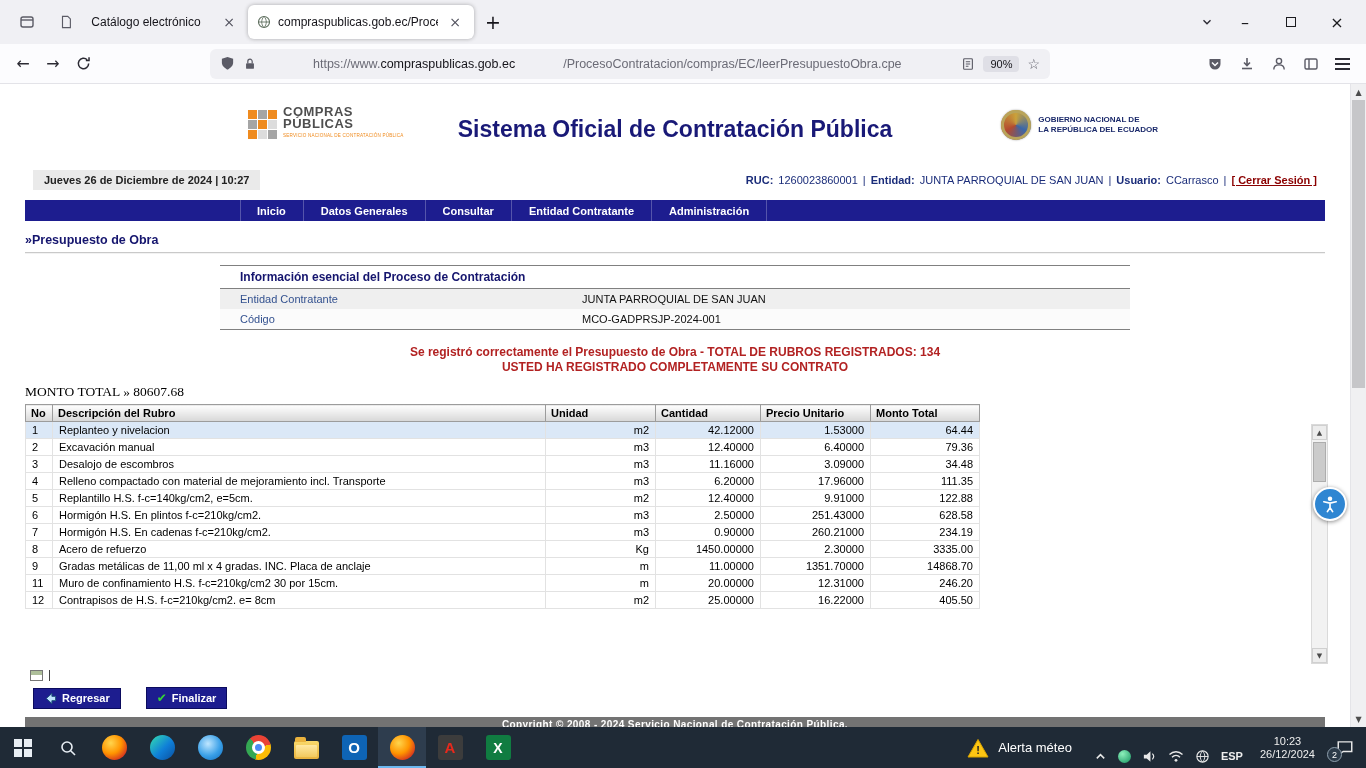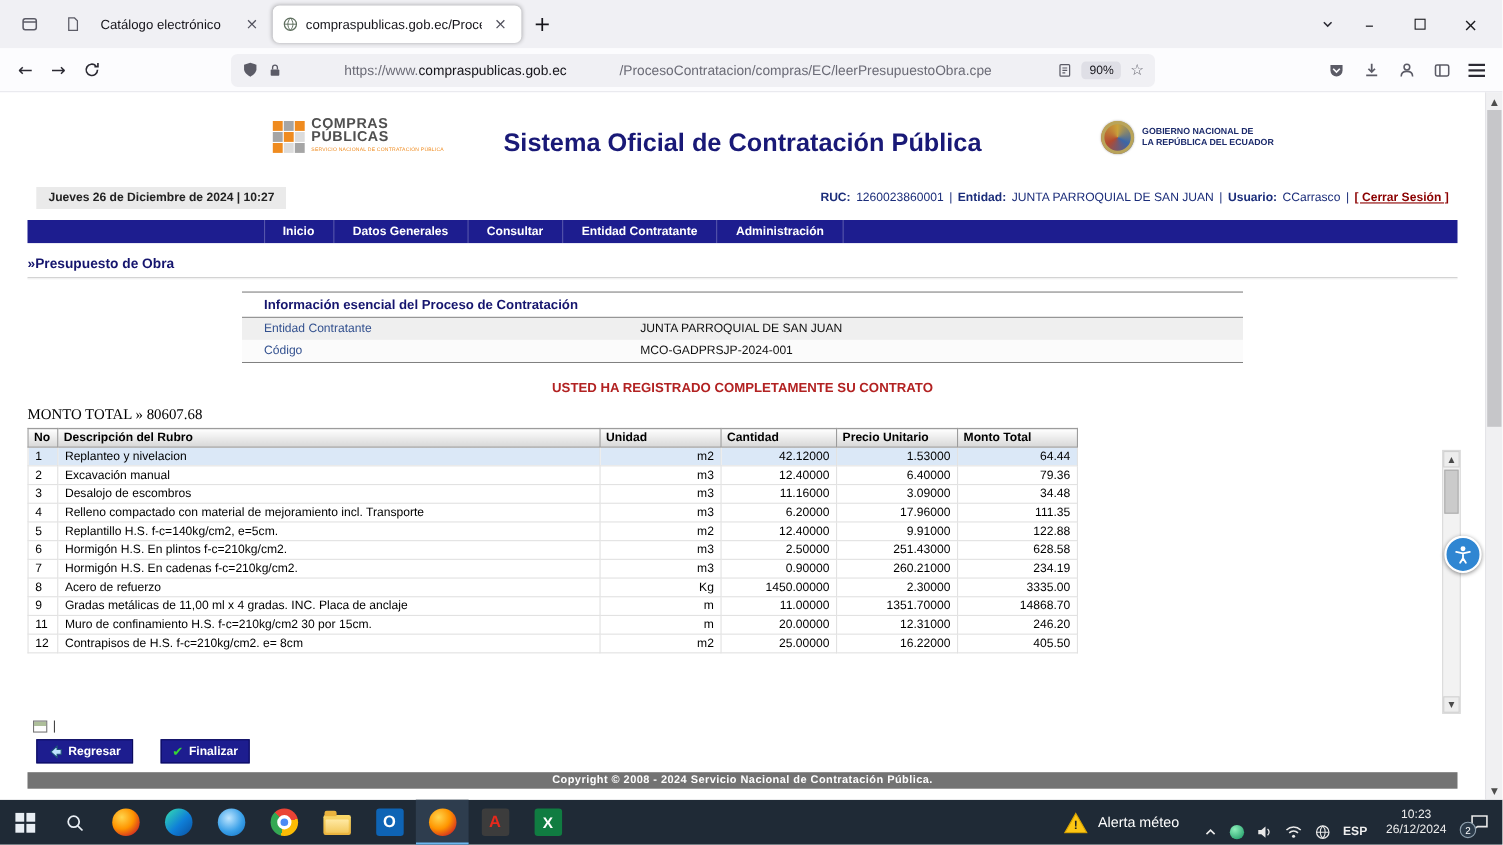--- a/index.html
+++ b/index.html
@@ -87,21 +87,21 @@
   .budget tr.hl td { background:#dbe8f7; }
   .tbl-scroll { position:absolute; top:20px; bottom:0; right:0; width:17px; background:#f2f2f2; border:1px solid #dadada; }
   .tbl-scroll .sb-a { position:absolute; left:0; right:0; height:15px; display:flex; align-items:center; justify-content:center; font-size:7px; color:#4a4a4a; background:#ededed; border:1px solid #d0d0d0; }
   .tbl-scroll .up { top:0; } .tbl-scroll .down { bottom:0; }
   .tbl-scroll .thumb { position:absolute; left:1px; right:1px; top:17px; height:40px; background:#cbcbcb; border:1px solid #adadad; }
 
   .strip { display:flex; align-items:center; gap:6px; margin:5px 0 0 30px; height:12px; }
   .mini-grid { width:13px; height:11px; border:1px solid #777; background:linear-gradient(#aebf9a 0 4px, #fff 4px); display:block; }
   .divider-bar { width:1px; height:11px; background:#444; display:block; }
 
-  .actions { display:flex; gap:25px; margin:6px 0 0 33px; }
+  .actions { display:flex; gap:25px; margin:6px 0 0 33px;align-items:center; }
   .btn { display:inline-flex; align-items:center; gap:5px; background:#1d1d8f; border:1px solid #0b0b5e; color:#fff; font-size:11px; font-weight:bold; padding:3px 10px; cursor:default; }
   .btn .check { color:#35d435; font-size:12px; }
 
   .pg-footer { margin:8px 25px 0; height:15px; background:#737373; color:#fff; font-size:10px; font-weight:bold; letter-spacing:.4px; display:flex; align-items:center; justify-content:center; }
 
   .widget { position:absolute; right:3px; top:403px; width:34px; height:34px; border-radius:50%; background:#2f86d2; border:2px solid #fff; box-shadow:0 1px 4px rgba(0,0,0,.45); display:flex; align-items:center; justify-content:center; }
 
   
   .taskbar { height:41px; background:#1f2a36; display:flex; align-items:stretch; color:#eee; }
   .tb-btn { width:45px; display:flex; align-items:center; justify-content:center; }
@@ -306,20 +306,21 @@
         <span class="info-label">Entidad Contratante</span>
         <span class="info-value">JUNTA PARROQUIAL DE SAN JUAN</span>
       </div>
       <div class="info-row even">
         <span class="info-label">Código</span>
         <span class="info-value">MCO-GADPRSJP-2024-001</span>
       </div>
     </div>
 
     <div class="msg">
+      <div>Se registró correctamente el Presupuesto de Obra - TOTAL DE RUBROS REGISTRADOS: 134</div>
       <div>USTED HA REGISTRADO COMPLETAMENTE SU CONTRATO</div>
     </div>
 
     <div class="monto">MONTO TOTAL » 80607.68</div>
 
     <div class="table-zone">
       <table class="budget">
         <colgroup>
           <col style="width:27px">
             <col style="width:493px">

